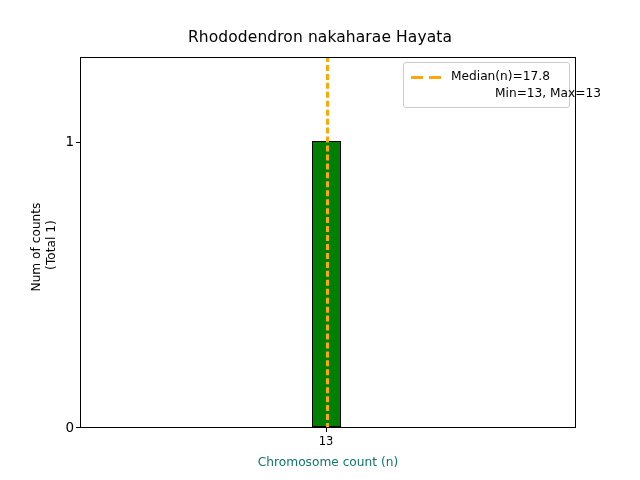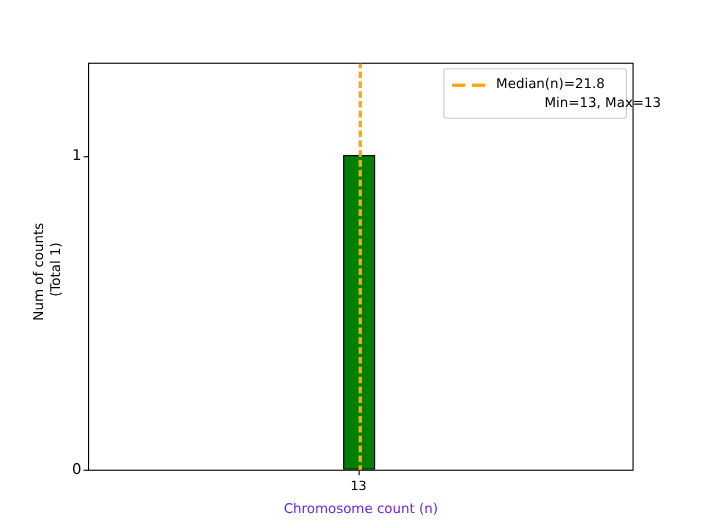--- a/index.html
+++ b/index.html
@@ -96,21 +96,21 @@
   }
 
   
   #xlabel {
     position: absolute;
     left: 80px;
     top: 455px;
     width: 496px;
     text-align: center;
     font-size: 12.2px;
-    color: #6d28d9;
+    color: #0f766e;
   }
   #ylabel {
     position: absolute;
     left: -142px;
     top: 232px;
     width: 371px;
     text-align: center;
     transform: rotate(-90deg);
     transform-origin: center center;
     font-size: 12.2px;
@@ -156,20 +156,21 @@
     white-space: nowrap;
   }
   #legend-text div { display: block; }
   #legend-line-2 { text-align: right; margin-left: 44px; }
 </style>
 </head>
 <body>
 
 <div id="figure">
 
+  <div id="chart-title">Rhododendron nakaharae Hayata</div>
 
   <div class="ytick-mark" style="top:427px;"></div>
   <div class="ytick-label" style="top:421px;">0</div>
 
   <div class="ytick-mark" style="top:142px;"></div>
   <div class="ytick-label" style="top:135px;">1</div>
 
   <div class="xtick-mark" style="left:326px;"></div>
   <div class="xtick-label" style="left:296px;">13</div>
 
@@ -185,18 +186,18 @@
     <div class="median-line" style="left:245px; top:-2px; height:373px;"></div>
 
   </div>
 
   <div id="legend">
     <div id="legend-marker">
       <span class="seg a"></span>
       <span class="seg b"></span>
     </div>
     <div id="legend-text">
-      <div id="legend-line-1">Median(n)=21.8</div>
+      <div id="legend-line-1">Median(n)=17.8</div>
       <div id="legend-line-2">Min=13, Max=13</div>
     </div>
   </div>
 
 </div>
 
 </body></html>

